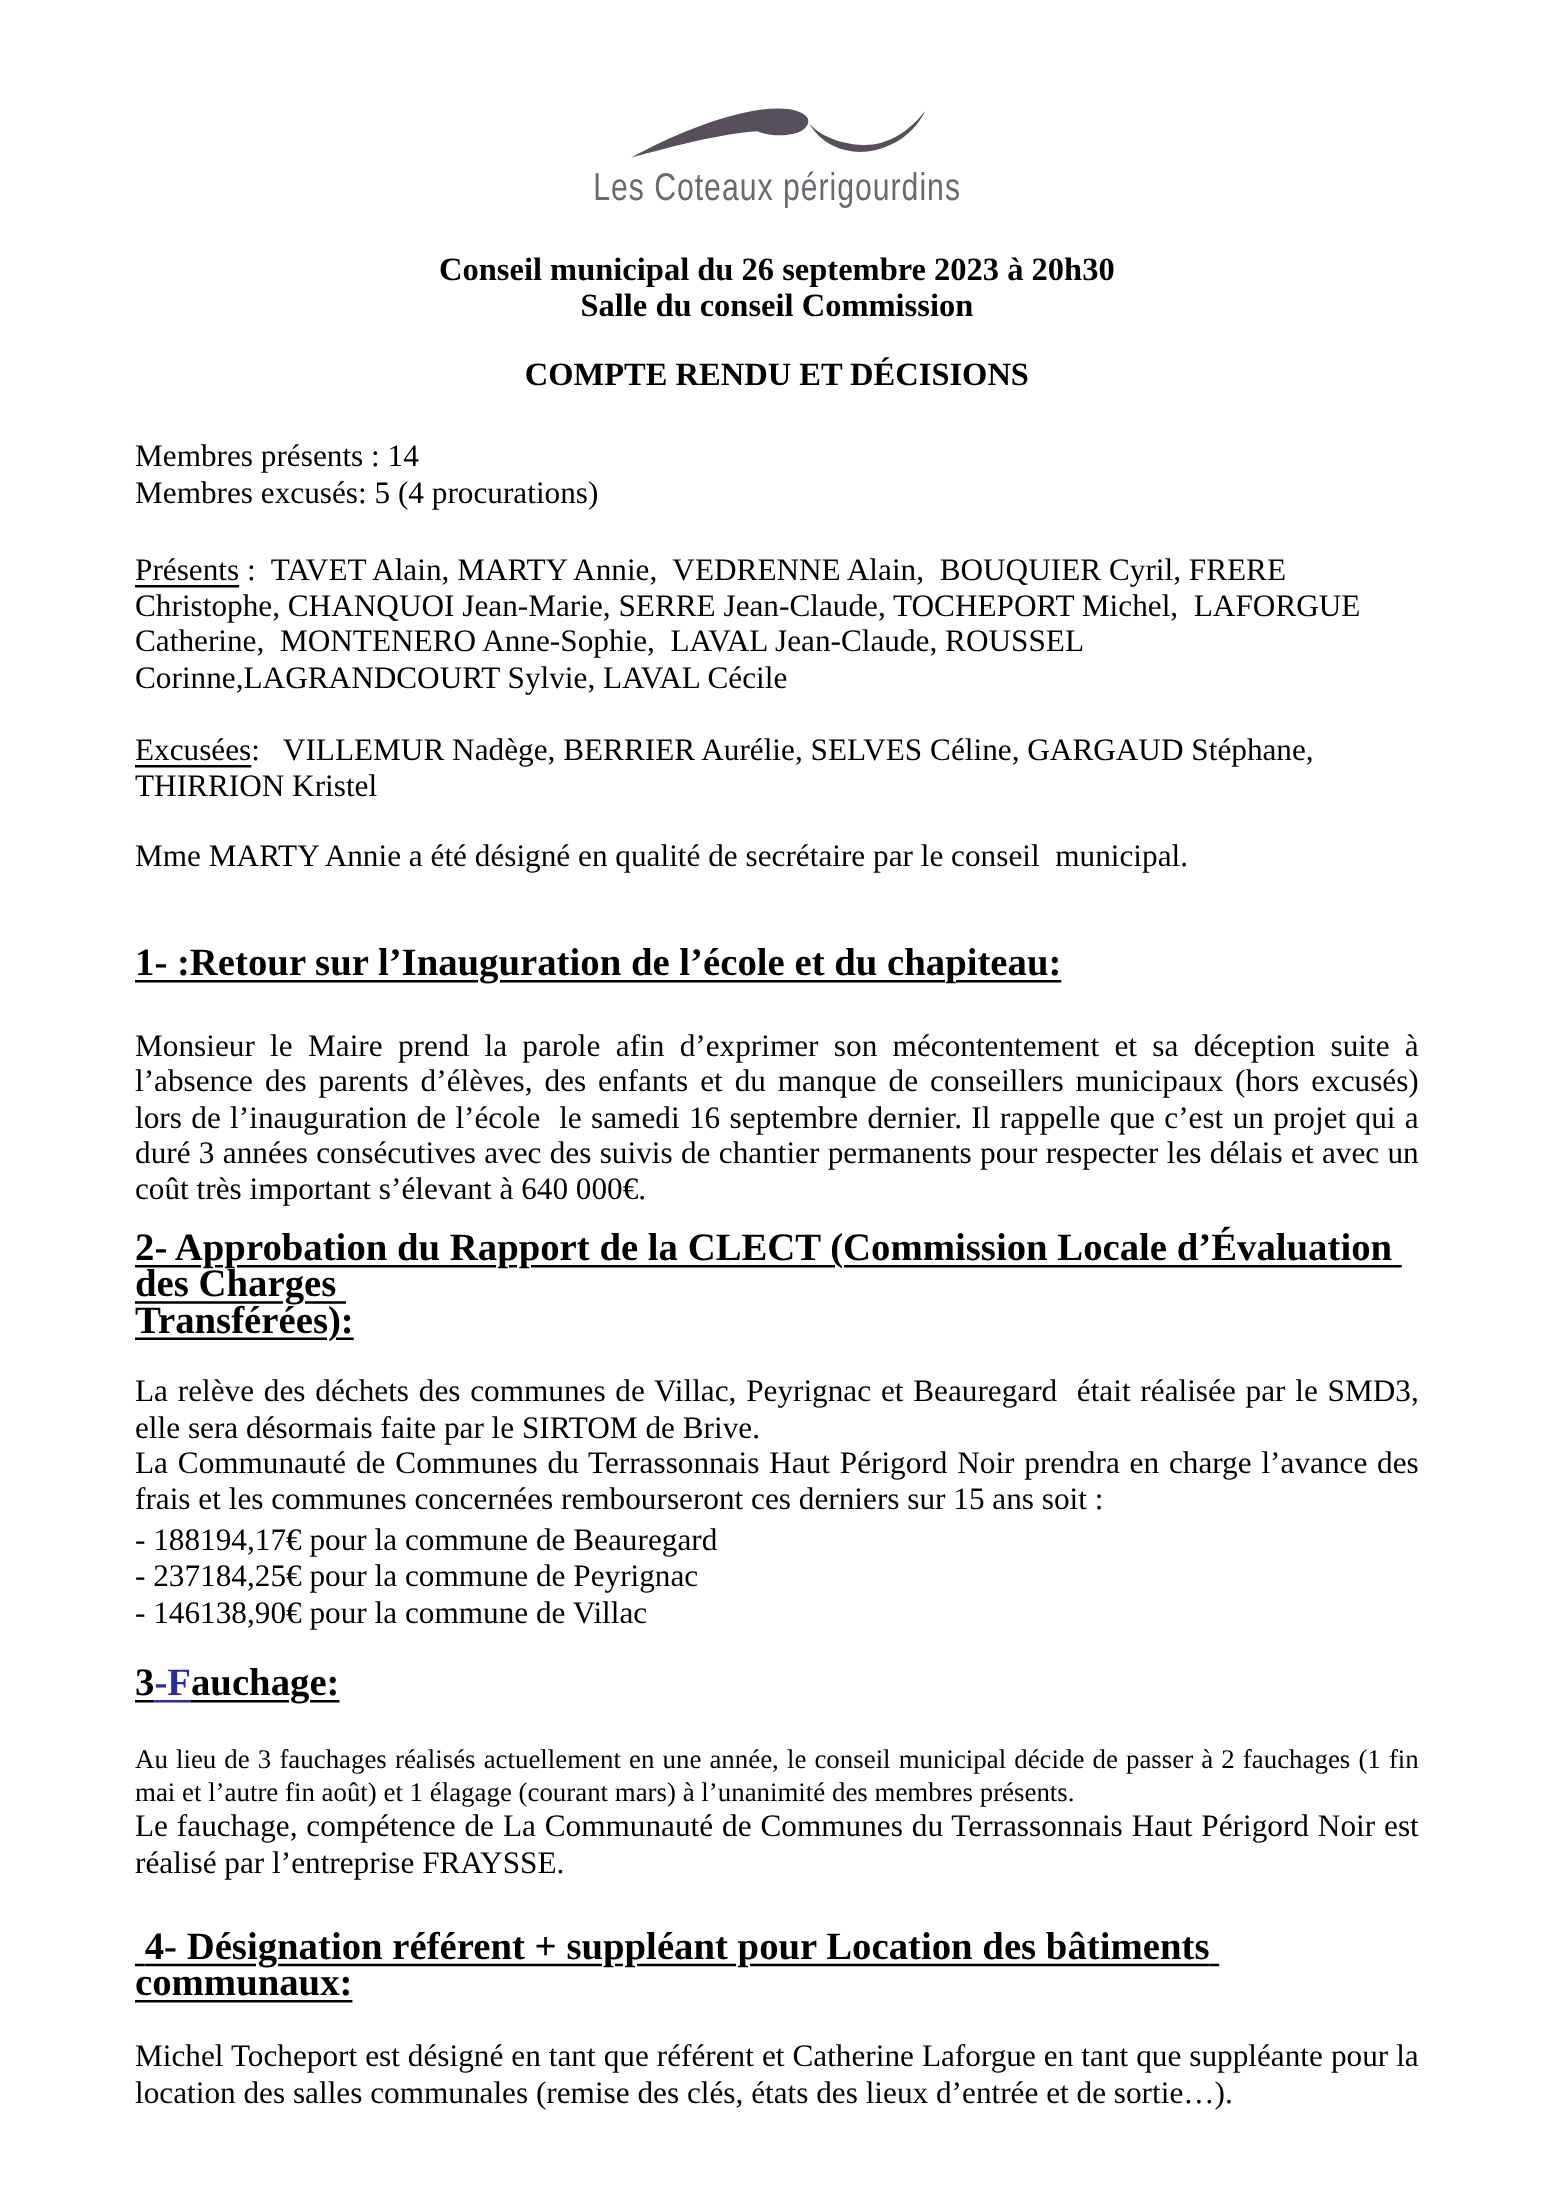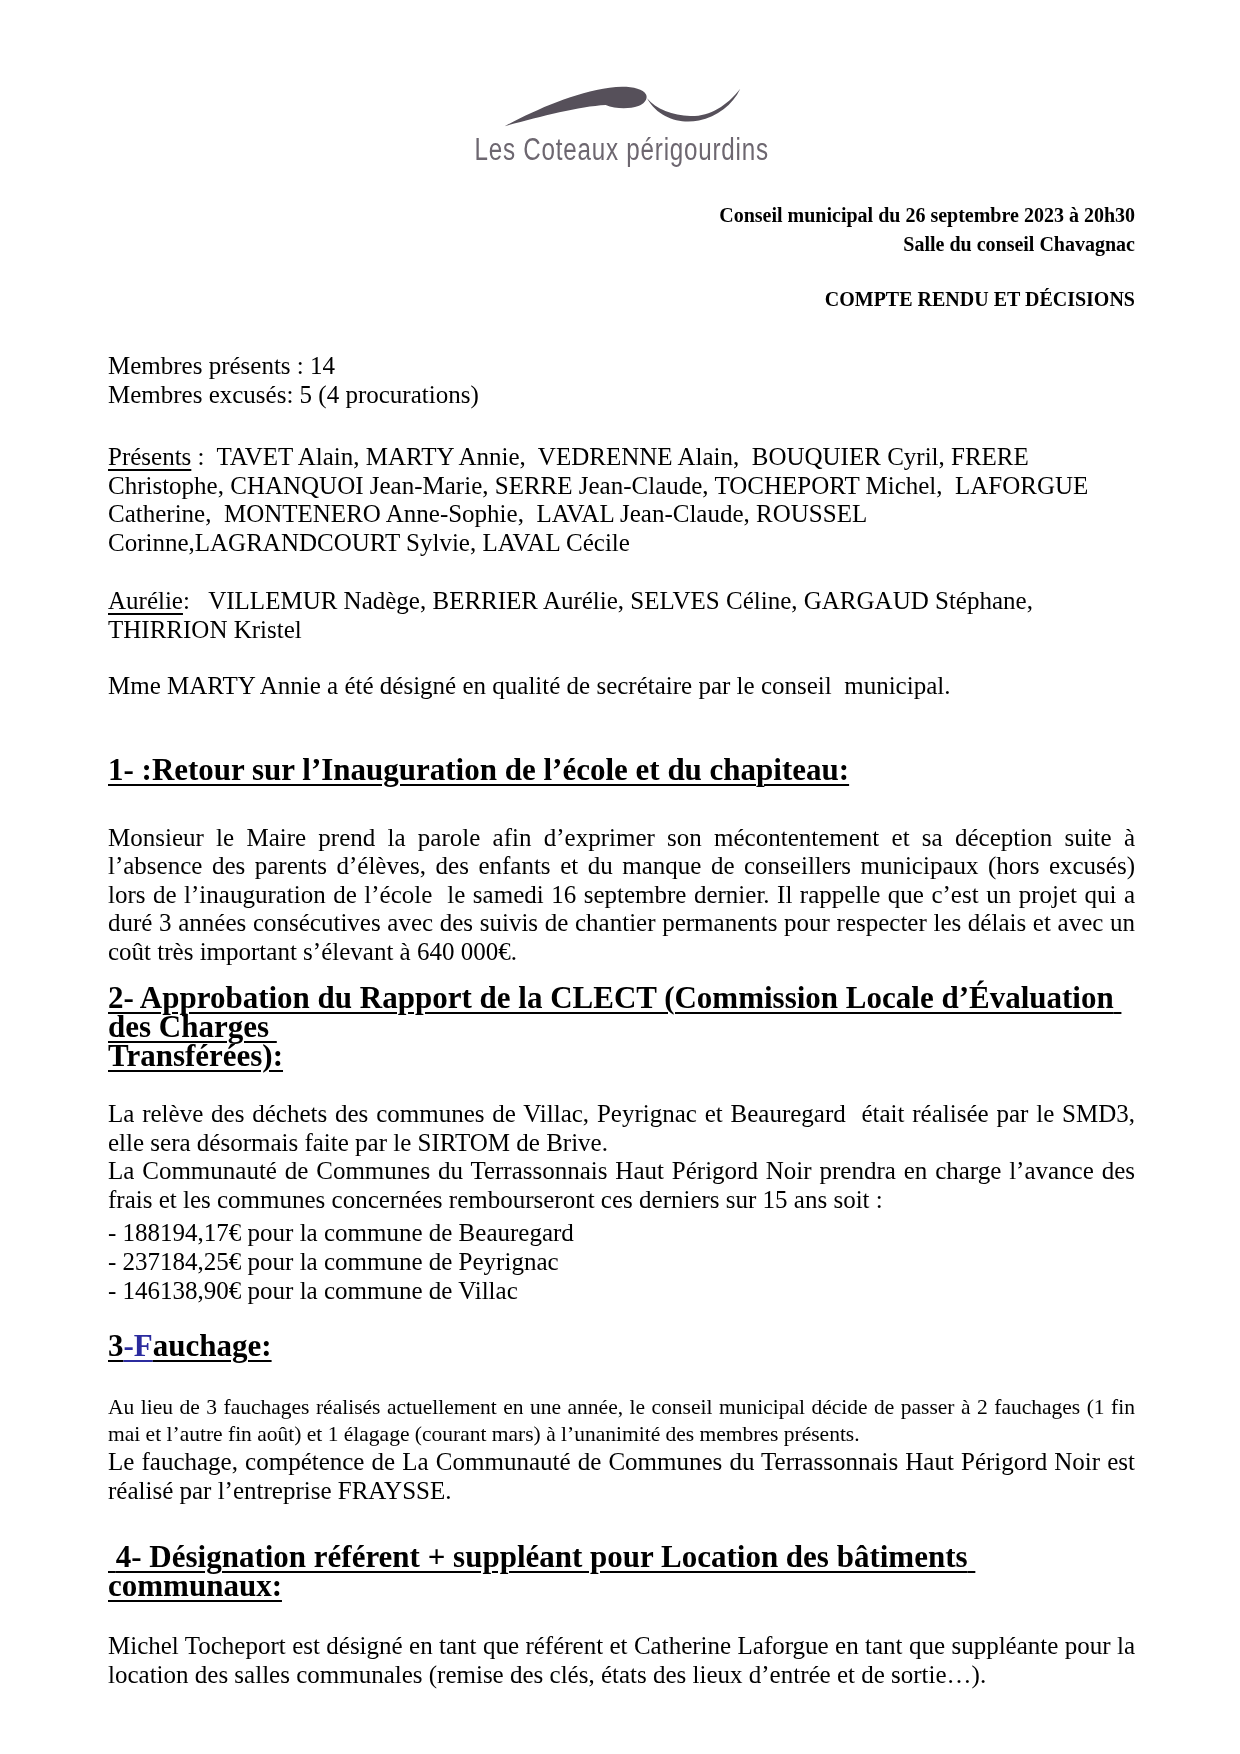--- a/index.html
+++ b/index.html
@@ -15,21 +15,21 @@
     overflow:hidden;
   }
   .blk { margin:0; white-space:pre-wrap; }
   .just { text-align:justify; }
   .center { text-align:center; white-space:normal; }
   .bold { font-weight:bold; }
   .heading { font-weight:bold; font-size:31px; line-height:29px; margin:0; white-space:pre-wrap; }
   .hu { text-decoration:underline; text-decoration-thickness:2.2px; text-underline-offset:4px; }
   .label-u { text-decoration:underline; text-decoration-thickness:1.8px; text-underline-offset:4px; }
   .small { font-size:21.5px; line-height:27px; }
-  .title-line { font-size:20px; line-height:29px;text-align:right; }
+  .title-line { font-size:26px; line-height:29px; }
   .logo-svg { display:block; margin:80px auto 0 auto; }
   .swoosh { fill:#56505a; }
   .logo-text-wrap { text-align:center; margin-top:2px; }
   .logo-text {
     display:inline-block;
     font-family:"Liberation Sans", sans-serif;
     font-size:31px; line-height:36px;
     color:#6d6770; letter-spacing:1px;
     transform:scaleX(0.78); transform-origin:center;
     font-weight:400;
@@ -43,34 +43,34 @@
 
   <svg class="logo-svg" width="250" height="50" viewBox="0 0 250 52" aria-hidden="true">
     <path class="swoosh" d="M3,48 C35,31 75,13 112,8 C130,5.5 146,8 150,15 C152,19 149,24.5 142,27 C132,30.5 118,30 108,26 C80,27.5 38,38.5 3,48 Z" style="fill: rgb(86, 80, 90);"></path>
     <path class="swoosh" d="M151,19 C160,30 178,37 196,37.5 C216,38 234,27 248,9 C240,26 224,38 205,42 C186,46 163,40 151,19 Z" style="fill: rgb(86, 80, 90);"></path>
   </svg>
   <div class="logo-text-wrap">
     <span class="logo-text" style="color: rgb(109, 103, 112);">Les Coteaux périgourdins</span>
   </div>
 
   <div class="center bold title-line" style="margin-top:33px">Conseil municipal du 26 septembre 2023 à 20h30</div>
-  <div class="center bold title-line">Salle du conseil Chavagnac</div>
+  <div class="center bold title-line">Salle du conseil Commission</div>
   <div class="center bold title-line" style="margin-top:26px">COMPTE RENDU ET DÉCISIONS</div>
 
   <div style="margin-top:38px">
     <p class="blk">Membres présents : 14</p>
     <p class="blk">Membres excusés: 5 (4 procurations)</p>
   </div>
 
   <p class="blk" style="margin-top:34px"><span class="label-u">Présents</span><span> :  TAVET Alain, MARTY Annie,  VEDRENNE Alain,  BOUQUIER Cyril, FRERE
 Christophe, CHANQUOI Jean-Marie, SERRE Jean-Claude, TOCHEPORT Michel,  LAFORGUE
 Catherine,  MONTENERO Anne-Sophie,  LAVAL Jean-Claude, ROUSSEL
 Corinne,LAGRANDCOURT Sylvie, LAVAL Cécile</span></p>
 
-  <p class="blk" style="margin-top:30px"><span class="label-u">Aurélie</span><span>:   VILLEMUR Nadège, BERRIER Aurélie, SELVES Céline, GARGAUD Stéphane,
+  <p class="blk" style="margin-top:30px"><span class="label-u">Excusées</span><span>:   VILLEMUR Nadège, BERRIER Aurélie, SELVES Céline, GARGAUD Stéphane,
 THIRRION Kristel</span></p>
 
   <p class="blk" style="margin-top:28px">Mme MARTY Annie a été désigné en qualité de secrétaire par le conseil  municipal.</p>
 
   <div class="heading" style="margin-top:54px"><span class="hu">1- :Retour sur l’Inauguration de l’école et du chapiteau:</span></div>
   <p class="blk just" style="margin-top:40px">Monsieur le Maire prend la parole afin d’exprimer son mécontentement et sa déception suite à l’absence des parents d’élèves, des enfants et du manque de conseillers municipaux (hors excusés) lors de l’inauguration de l’école  le samedi 16 septembre dernier. Il rappelle que c’est un projet qui a duré 3 années consécutives avec des suivis de chantier permanents pour respecter les délais et avec un coût très important s’élevant à 640 000€.</p>
 
   <div class="heading" style="margin-top:17px"><span class="hu">2- Approbation du Rapport de la CLECT (Commission Locale d’Évaluation des Charges 
 Transférées):</span></div>
   <p class="blk just" style="margin-top:30px">La relève des déchets des communes de Villac, Peyrignac et Beauregard  était réalisée par le SMD3, elle sera désormais faite par le SIRTOM de Brive.</p>

